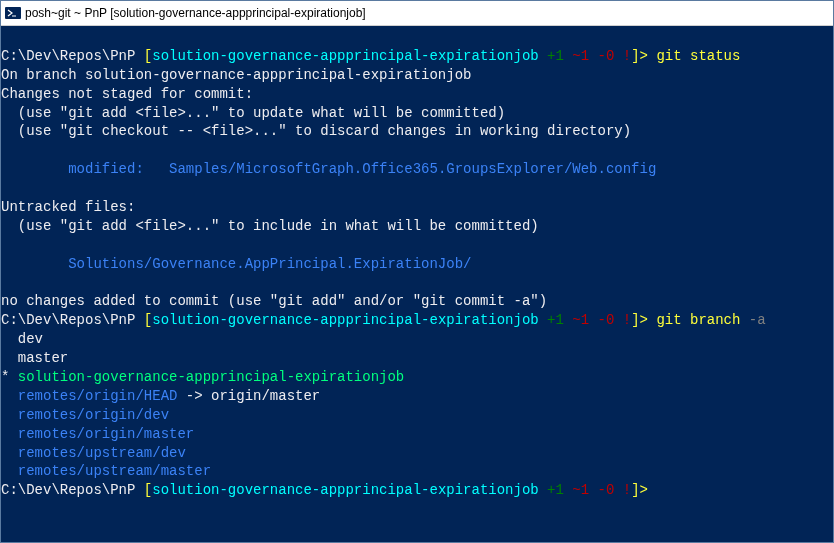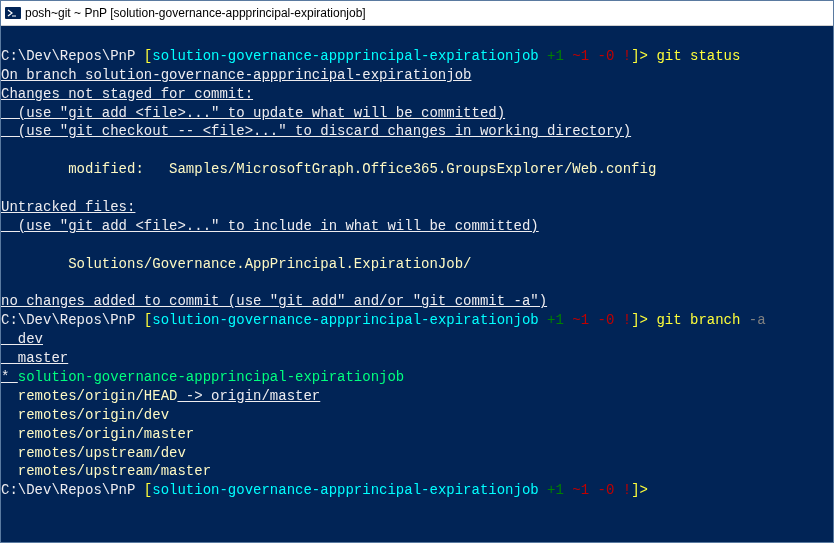--- a/index.html
+++ b/index.html
@@ -43,27 +43,27 @@
     color: #eeedf0;
     padding: 2px 0;
     line-height: 1.35;
     white-space: pre;
     overflow: hidden;
     letter-spacing: 0;
   } 
   .path   { color: #eeedf0; }
   .cyan   { color: #00ffff; }
   .darkgreen { color: #008000; }
-  .red    { color: #fef9c3; }
+  .red    { color: #3b82f6; }
   .darkred{ color: #c00000; }
   .yellowtxt { color: #fefe3a; }
   .gray   { color: #808080; }
   .greenbranch { color: #00ff7f; } 
   .promptbracket { color: #fefe3a; }
-  .white { color: #eeedf0; text-decoration: underline; }
+  .white { color: #eeedf0; }
   .line { display: block; }
 </style>
 </head>
 <body>
 
 <div class="window">
   <div class="title-bar">
     <span class="icon">
       <svg width="16" height="16" viewBox="0 0 16 16">
         <rect x="0" y="2" width="16" height="12" rx="1" fill="#012456"></rect>

